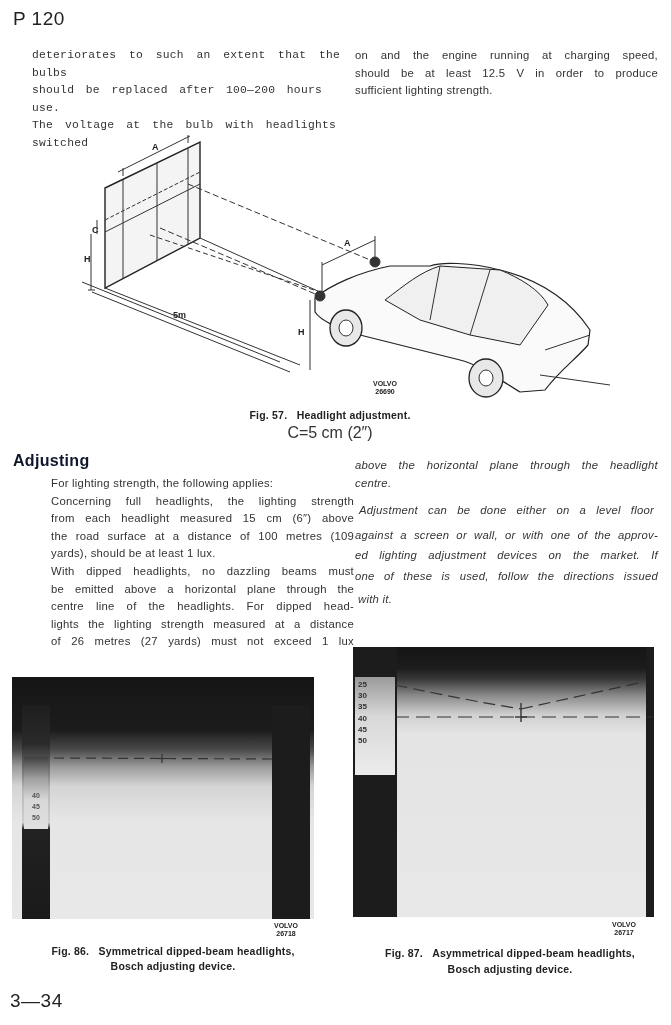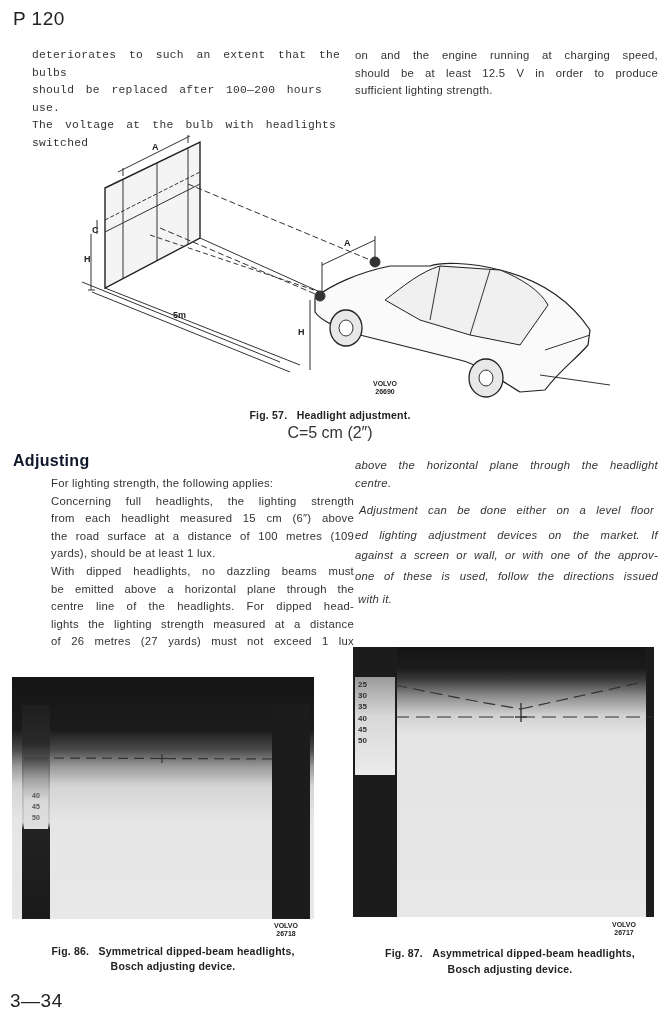--- a/index.html
+++ b/index.html
@@ -129,22 +129,22 @@
   <p class="justify">of 26 metres (27 yards) must not exceed 1 lux</p>
 </div>
 
 <div class="abs col col-right-mid">
   <div style="margin-bottom:8px">
     <p class="justify" style="margin:0">above the horizontal plane through the headlight</p>
     <p class="last" style="margin:0">centre.</p>
   </div>
   <div>
     <p class="justify" style="margin:4px;line-height:20.5px">Adjustment can be done either on a level floor</p>
+    <p class="justify" style="margin:0;line-height:20.5px">against a screen or wall, or with one of the approv-</p>
     <p class="justify" style="margin:0;line-height:20.5px">ed lighting adjustment devices on the market. If</p>
-    <p class="justify" style="margin:0;line-height:20.5px">against a screen or wall, or with one of the approv-</p>
     <p class="justify" style="margin:0;line-height:20.5px">one of these is used, follow the directions issued</p>
     <p class="last" style="margin:3px;line-height:20.5px">with it.</p>
   </div>
 </div>
 
 <div class="abs photo" style="left:12px;top:677px;width:302px;height:242px;background:linear-gradient(to bottom,#151515 0%,#1c1c1c 22%,#4a4a4a 30%,#9a9a9a 37%,#d4d4d4 45%,#e6e6e6 60%,#e8e8e8 100%);">
 
   <div style="position:absolute;left:10px;top:28px;width:28px;height:214px;background:linear-gradient(to bottom,#1e1e1e 0%,#2a2a2a 18%,#606060 28%,#b8b8b8 40%,#cfcfcf 55%,#222 58%,#1a1a1a 100%);">
     <div style="position:absolute;left:2px;top:52px;width:24px;height:72px;background:linear-gradient(to bottom,#404040 0%,#a0a0a0 30%,#d8d8d8 60%,#e0e0e0 100%);"></div>
     <div style="position:absolute;left:10px;top:85px;font-size:7px;line-height:11px;color:#555;font-weight:bold">

